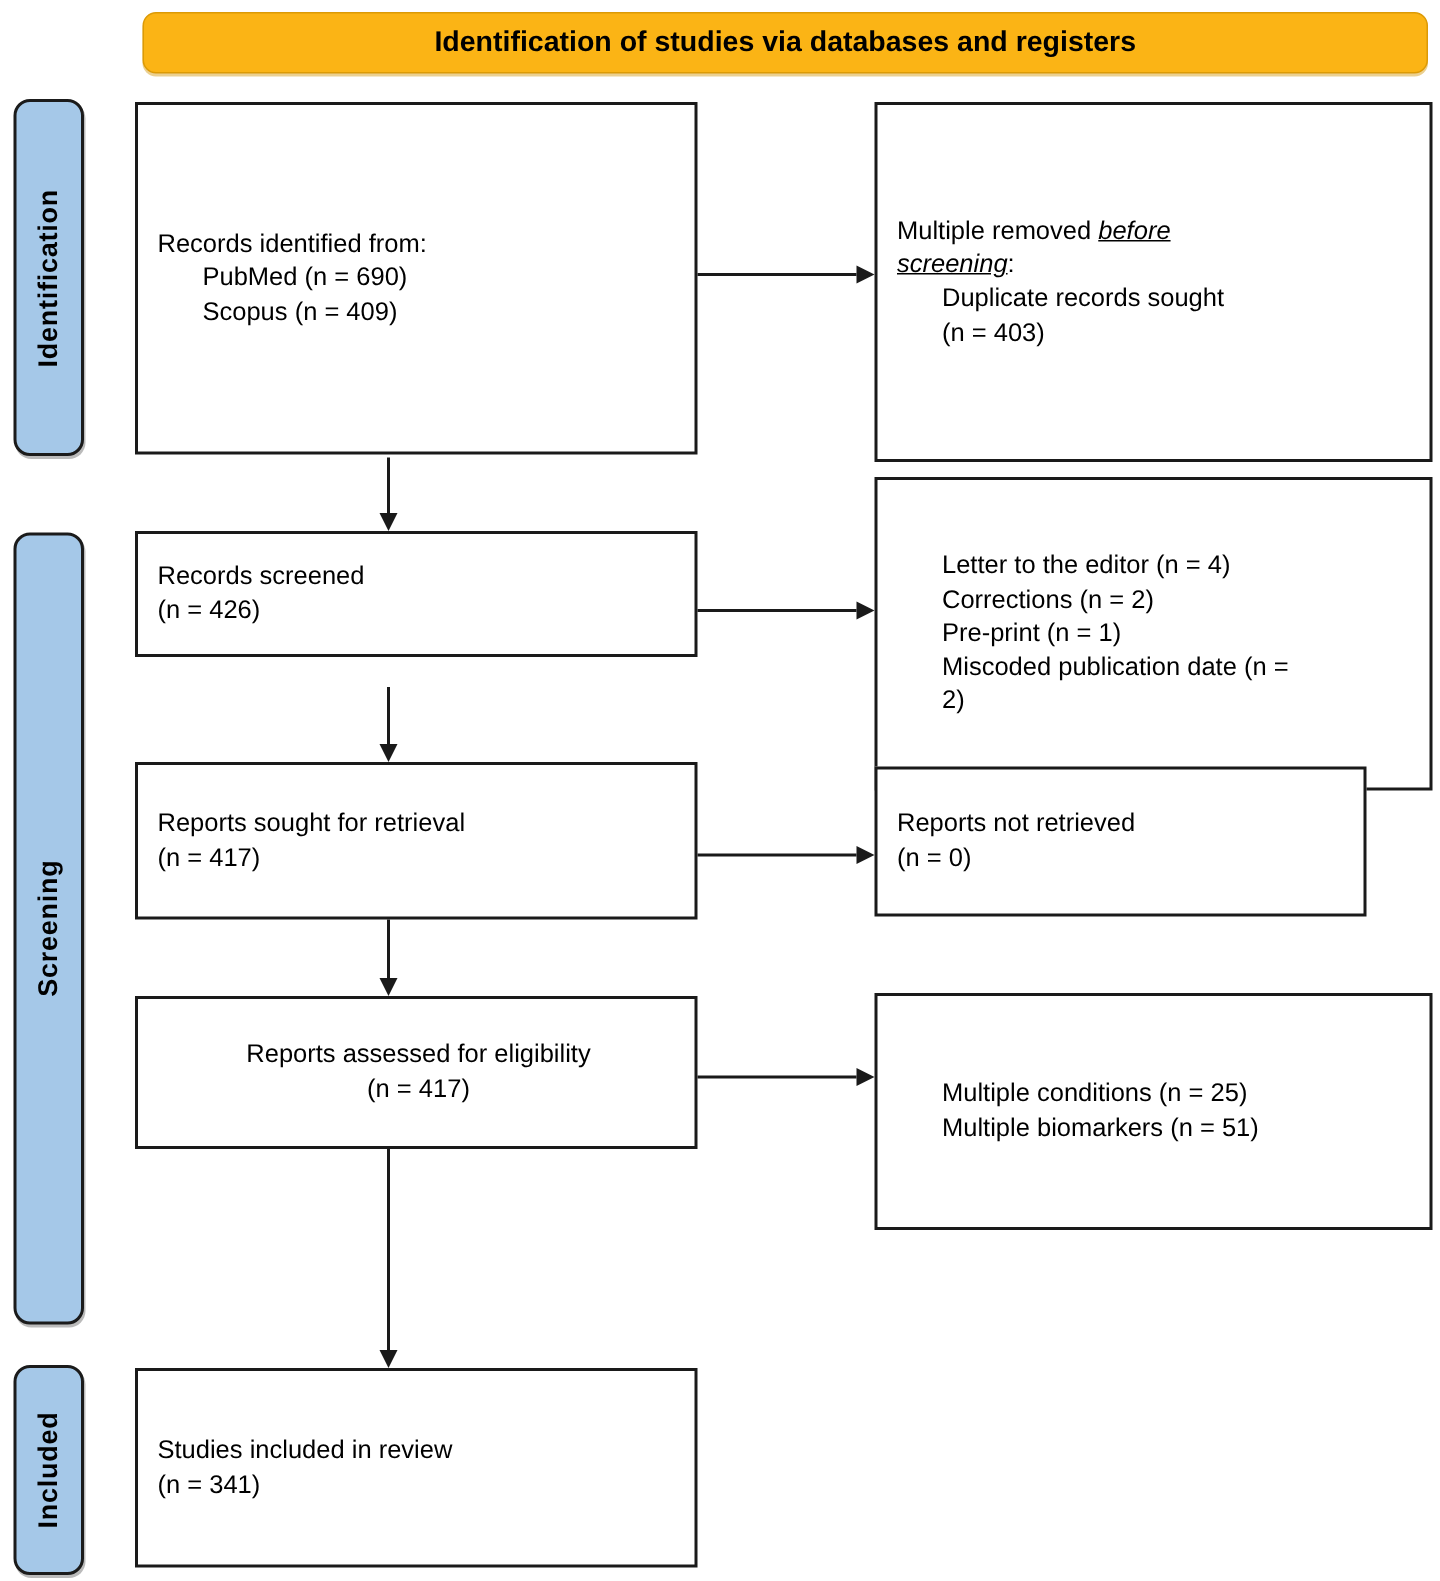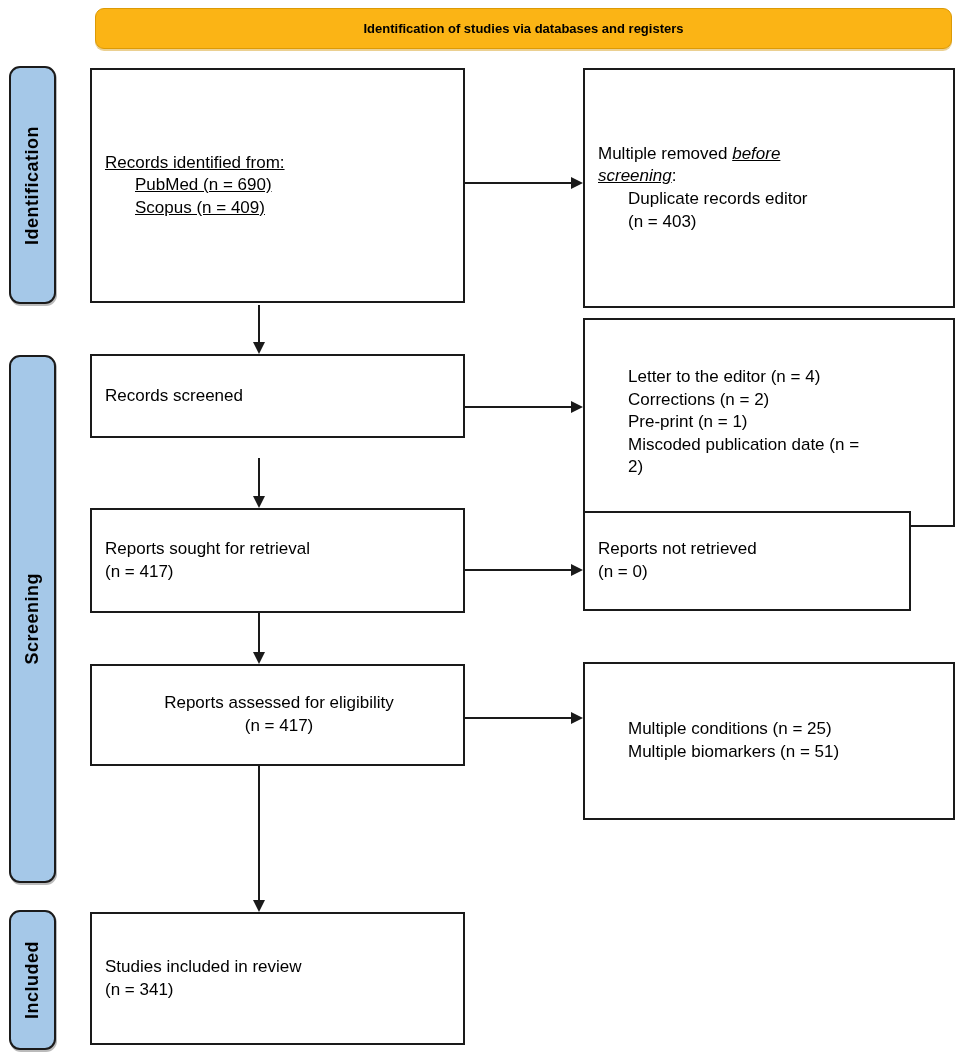--- a/index.html
+++ b/index.html
@@ -11,21 +11,21 @@
   }
   html,body{margin:0;padding:0;background:#ffffff;}
   #canvas{
     position:relative;width:960px;height:1054px;background:#ffffff;overflow:hidden;
     font-family:"Liberation Sans","DejaVu Sans",sans-serif;color:var(--text-color);
   }
   .banner{
     position:absolute;left:95px;top:8px;width:855px;height:39px;
     background:var(--banner-bg);border:1px solid var(--banner-border);border-radius:9px;
     display:flex;align-items:center;justify-content:center;
-    font-size:13px;font-weight:bold;box-shadow:0 2px 0 rgba(210,150,10,.45);
+    font-size:19px;font-weight:bold;box-shadow:0 2px 0 rgba(210,150,10,.45);
   }
   .side-label{
     position:absolute;left:9px;width:47px;
     background:var(--sidebar-bg);border:2.5px solid #1b1b1b;border-radius:11px;
     display:flex;align-items:center;justify-content:center;
     box-sizing:border-box;box-shadow:1px 2px 0 rgba(60,60,60,.35);
   }
   .side-label span{
     writing-mode:vertical-rl;transform:rotate(180deg);
     font-weight:bold;font-size:18px;letter-spacing:.5px;white-space:nowrap;
@@ -44,21 +44,21 @@
     position:absolute;width:0;height:0;
     border-left:6px solid transparent;border-right:6px solid transparent;
     border-top:12px solid var(--line-color);
   }
   .head-right{
     position:absolute;width:0;height:0;
     border-top:6px solid transparent;border-bottom:6px solid transparent;
     border-left:12px solid var(--line-color);
   }
   
-  #box-records-identified{left:90px;top:68px;width:375px;height:235px;text-decoration:underline;}
+  #box-records-identified{left:90px;top:68px;width:375px;height:235px;}
   #box-records-screened{left:90px;top:354px;width:375px;height:84px;}
   #box-reports-sought{left:90px;top:508px;width:375px;height:105px;}
   #box-reports-assessed{left:90px;top:664px;width:375px;height:102px;text-align:center;}
   #box-studies-included{left:90px;top:912px;width:375px;height:133px;}
   #box-records-removed{left:583px;top:68px;width:372px;height:240px;}
   #box-records-excluded{left:583px;top:318px;width:372px;height:209px;}
   #box-reports-not-retrieved{left:583px;top:511px;width:328px;height:100px;}
   #box-reports-excluded{left:583px;top:662px;width:372px;height:158px;}
   #side-identification{top:66px;height:238px;}
   #side-screening{top:355px;height:528px;}
@@ -84,41 +84,42 @@
   </div>
 
   <div class="fbox" id="box-records-identified">
     <div class="ln">Records identified from:</div>
     <div class="ln ind">PubMed (n = 690)</div>
     <div class="ln ind">Scopus (n = 409)</div>
   </div>
 
   <div class="fbox" id="box-records-screened">
     <div class="ln">Records screened</div>
+    <div class="ln">(n = 426)</div>
   </div>
 
   <div class="fbox" id="box-reports-sought">
     <div class="ln">Reports sought for retrieval</div>
     <div class="ln">(n = 417)</div>
   </div>
 
   <div class="fbox" id="box-reports-assessed">
     <div class="ln">Reports assessed for eligibility</div>
     <div class="ln">(n = 417)</div>
   </div>
 
   <div class="fbox" id="box-studies-included">
     <div class="ln">Studies included in review</div>
     <div class="ln">(n = 341)</div>
   </div>
 
   <div class="fbox" id="box-records-removed">
     <div class="ln"><span>Multiple removed </span><span class="it">before</span></div>
     <div class="ln"><span class="it">screening</span><span>:</span></div>
-    <div class="ln ind">Duplicate records editor</div>
+    <div class="ln ind">Duplicate records sought</div>
     <div class="ln ind">(n = 403)</div>
   </div>
 
   <div class="fbox" id="box-records-excluded">
     <div class="ln ind">Letter to the editor (n = 4)</div>
     <div class="ln ind">Corrections (n = 2)</div>
     <div class="ln ind">Pre-print (n = 1)</div>
     <div class="ln ind">Miscoded publication date (n =</div>
     <div class="ln ind">2)</div>
   </div>

